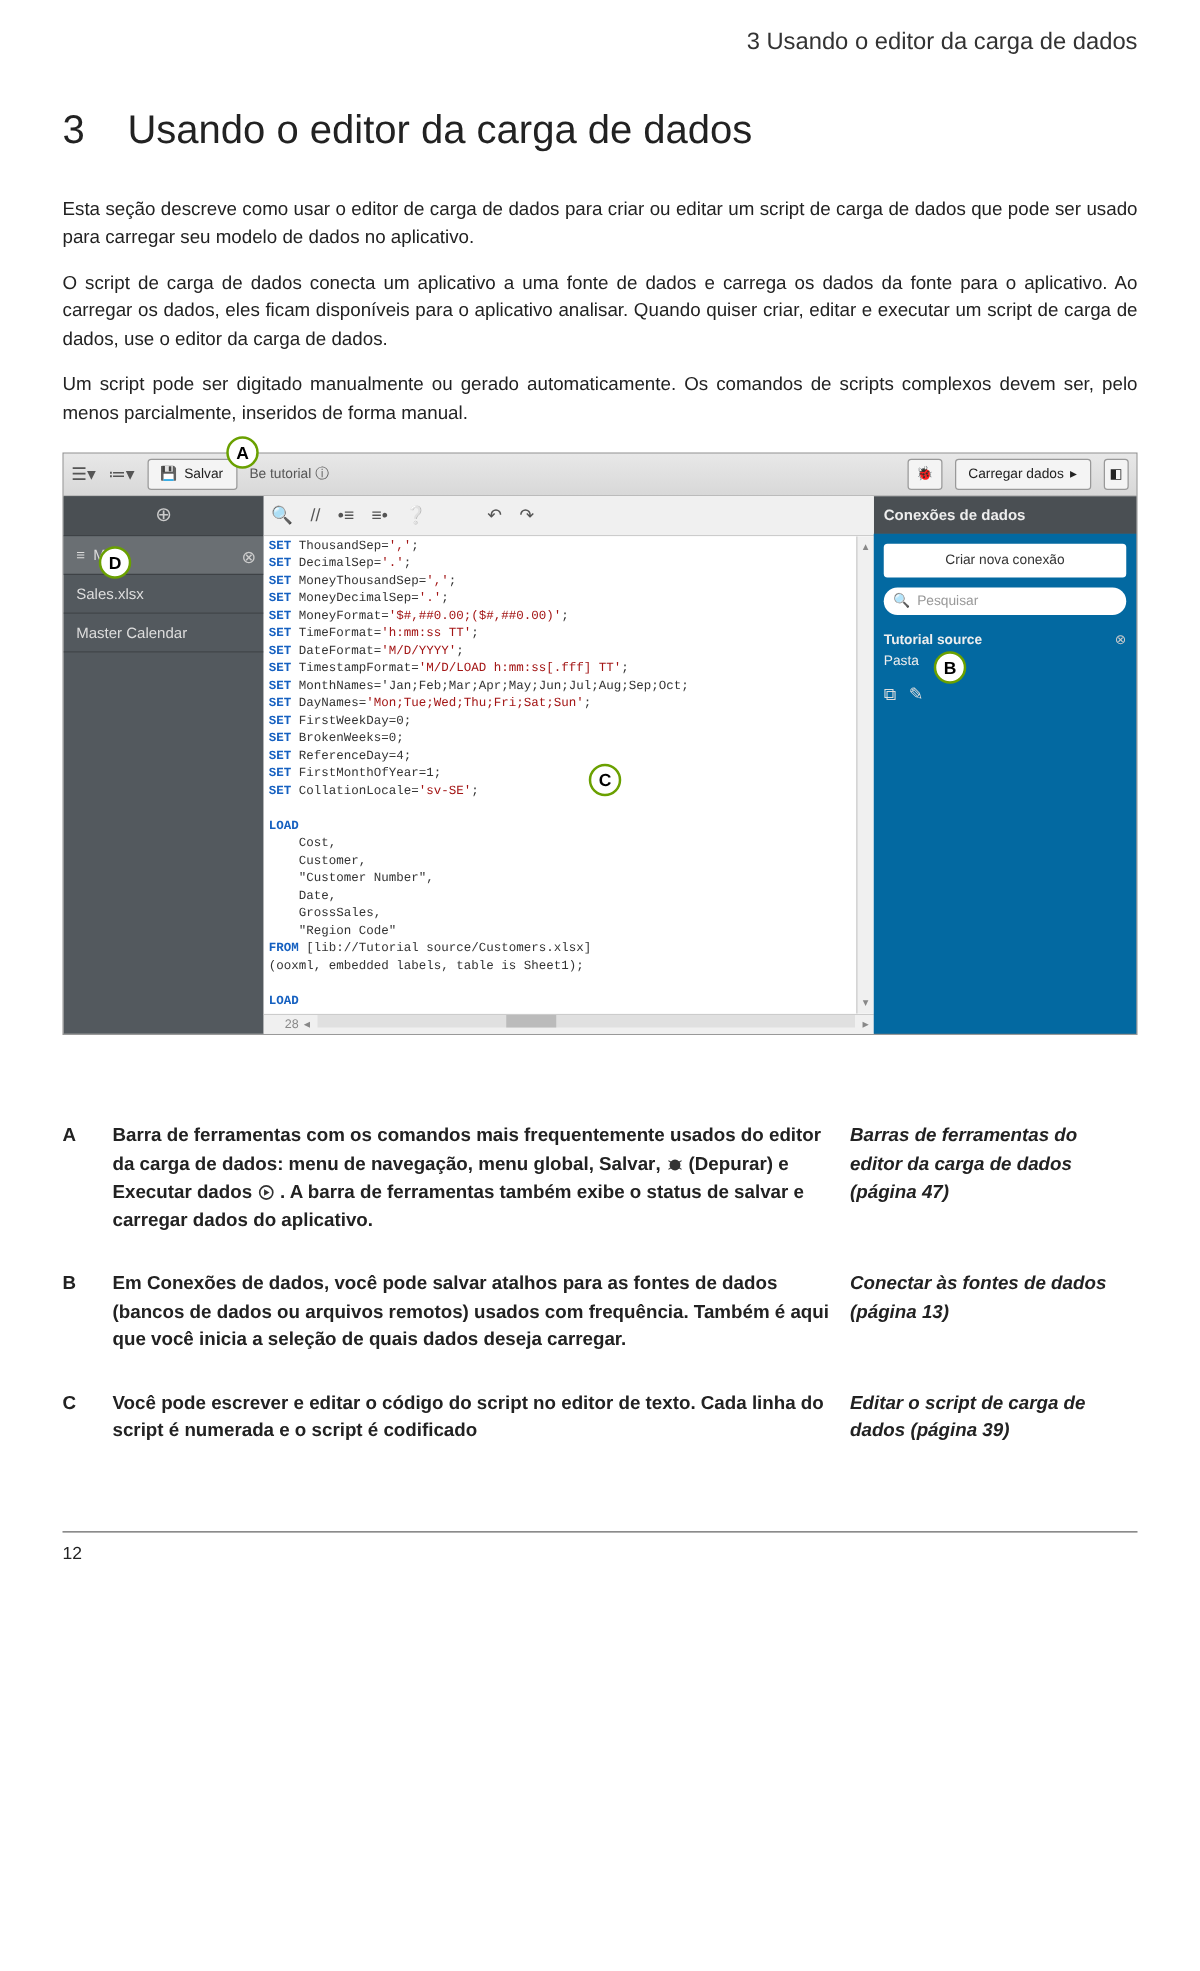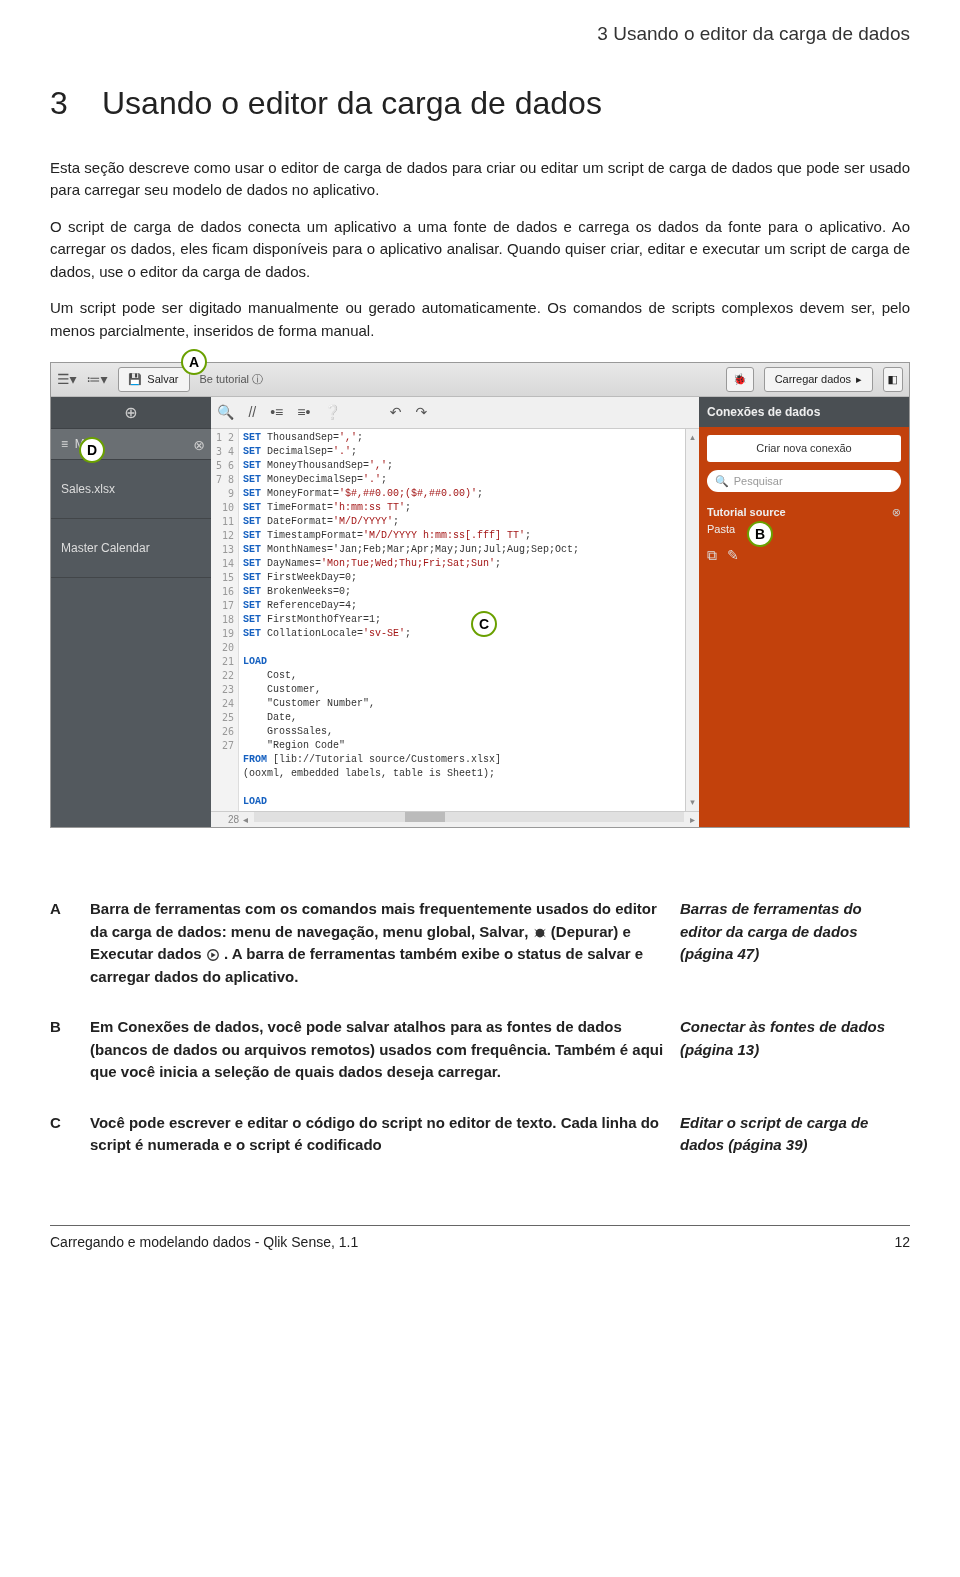--- a/index.html
+++ b/index.html
@@ -12,32 +12,32 @@
   .screenshot { border: 1px solid #999; margin: 20px 0 60px 0; background: #eaeaea; font-size: 11px; }
   
   .tb1 { display:flex; align-items:center; height:34px; background: linear-gradient(#e8e8e8,#d8d8d8); border-bottom:1px solid #bbb; padding:0 6px; gap:10px; }
   .tb-btn { border:1px solid #999; background:#f4f4f4; border-radius:3px; padding:3px 10px; font-size:11px; display:flex; align-items:center; gap:5px; }
   .pill { position:relative; }
   .pill .marker { position:absolute; width:26px; height:26px; border:2px solid #6aa000; border-radius:50%; background:#fff; color:#000; font-weight:bold; display:flex; align-items:center; justify-content:center; font-size:14px; z-index:5; }
   .columns { display:flex; height:430px; }
   .left-col { width:160px; background:#53595e; color:#ddd; position:relative; }
   .left-head { display:flex; align-items:center; justify-content:center; height:32px; border-bottom:1px solid #3e4246; background:#4a4f53; font-size:16px; color:#ccc;}
   .left-main { background:#6a6f73; padding:6px 10px; font-size:12px; border-bottom:1px solid #3e4246; position:relative;}
-  .left-item { padding:20px 10px; font-size:12px; border-bottom:1px solid #424649;}
+  .left-item { padding:6px 10px; font-size:12px; border-bottom:1px solid #424649;}
   .center-col { flex:1; display:flex; flex-direction:column; background:#f7f7f7; position:relative; }
   .ctb { display:flex; align-items:center; height:32px; background:#f0f0f0; border-bottom:1px solid #ccc; padding:0 6px; gap:14px; color:#555; }
   .ctb span { font-size:14px; }
   .code-area { flex:1; display:flex; overflow:hidden; position:relative; background:#fff;}
   .gutter { width:28px; background:#f3f3f3; border-right:1px solid #ddd; font-family:monospace; font-size:10px; color:#999; text-align:right; padding:2px 4px 0 0; line-height:14px;}
   .code { flex:1; font-family: "Courier New", monospace; font-size:10px; color:#333; padding:2px 4px; line-height:14px; white-space:pre; overflow:hidden;}
   .kw { color:#1560c0; font-weight:bold;text-align:right; }
   .str { color:#a31515; }
   .right-col { width:210px; background:#5c6166; color:#eee; display:flex; flex-direction:column; }
   .rc-head { background:#4a4f53; padding:6px 8px; font-size:12px; font-weight:bold; }
-  .rc-body { background:#c2410c; padding:8px; flex:1; position:relative;}
+  .rc-body { background:#0369a1; padding:8px; flex:1; position:relative;}
   .rc-btn { background:#fff; color:#333; border-radius:3px; padding:5px 10px; text-align:center; font-size:11px; margin-bottom:8px;}
   .rc-search { background:#fff; border-radius:12px; padding:3px 8px; font-size:11px; color:#999; display:flex; align-items:center; gap:5px; margin-bottom:12px;}
   .rc-conn { font-size:11px; color:#eee; }
   .rc-tools { margin-top:8px; display:flex; gap:10px; color:#ddd; font-size:14px;}
   .bottom-bar { height:26px; background:#eaeaea; border-top:1px solid #ccc; display:flex; align-items:center; }
   .bottom-btn { border:1px solid #aaa; background:#f7f7f7; border-radius:3px; padding:2px 10px; font-size:11px; margin-left:6px;}
   .marker-A { top:-14px; left:130px; }
   .marker-B { top:36px; left:40px;}
   .marker-C { top:182px; left:260px;}
   .marker-D { top:8px; left:28px;}
@@ -107,56 +107,28 @@
         <span>🔍</span>
         <span>//</span>
         <span>•≡</span>
         <span>≡•</span>
         <span>❔</span>
         <span style="width:20px"></span>
         <span>↶</span>
         <span>↷</span>
       </div>
       <div class="code-area pill">
-        <div class="gutter" id="gutter">1
-2
-3
-4
-5
-6
-7
-8
-9
-10
-11
-12
-13
-14
-15
-16
-17
-18
-19
-20
-21
-22
-23
-24
-25
-26
-27
-</div>
         <div class="code" id="code"><span class="kw">SET</span> ThousandSep=<span class="str">','</span>;
 <span class="kw">SET</span> DecimalSep=<span class="str">'.'</span>;
 <span class="kw">SET</span> MoneyThousandSep=<span class="str">','</span>;
 <span class="kw">SET</span> MoneyDecimalSep=<span class="str">'.'</span>;
 <span class="kw">SET</span> MoneyFormat=<span class="str">'$#,##0.00;($#,##0.00)'</span>;
 <span class="kw">SET</span> TimeFormat=<span class="str">'h:mm:ss TT'</span>;
 <span class="kw">SET</span> DateFormat=<span class="str">'M/D/YYYY'</span>;
-<span class="kw">SET</span> TimestampFormat=<span class="str">'M/D/YYYY h:mm:ss[.fff] TT'</span>;
+<span class="kw">SET</span> TimestampFormat=<span class="str">'M/D/LOAD h:mm:ss[.fff] TT'</span>;
 <span class="kw">SET</span> MonthNames='Jan;Feb;Mar;Apr;May;Jun;Jul;Aug;Sep;Oct;
 <span class="kw">SET</span> DayNames=<span class="str">'Mon;Tue;Wed;Thu;Fri;Sat;Sun'</span>;
 <span class="kw">SET</span> FirstWeekDay=0;
 <span class="kw">SET</span> BrokenWeeks=0;
 <span class="kw">SET</span> ReferenceDay=4;
 <span class="kw">SET</span> FirstMonthOfYear=1;
 <span class="kw">SET</span> CollationLocale=<span class="str">'sv-SE'</span>;
 
 <span class="kw">LOAD</span>
     Cost,
@@ -242,15 +214,14 @@
   <tr>
     <td class="key">C</td>
     <td>Você pode escrever e editar o código do script no editor de texto. Cada linha do script é numerada e o script é codificado</td>
     <td class="ref">Editar o script de carga de dados (página 39)</td>
   </tr>
 </tbody>
   </table>
 
 <hr class="footer-rule">
 <div class="footer">
-  <span>Carregando e modelando dados - Qlik Sense, 1.1</span>
   <span>12</span>
 </div>
 
 </body></html>

